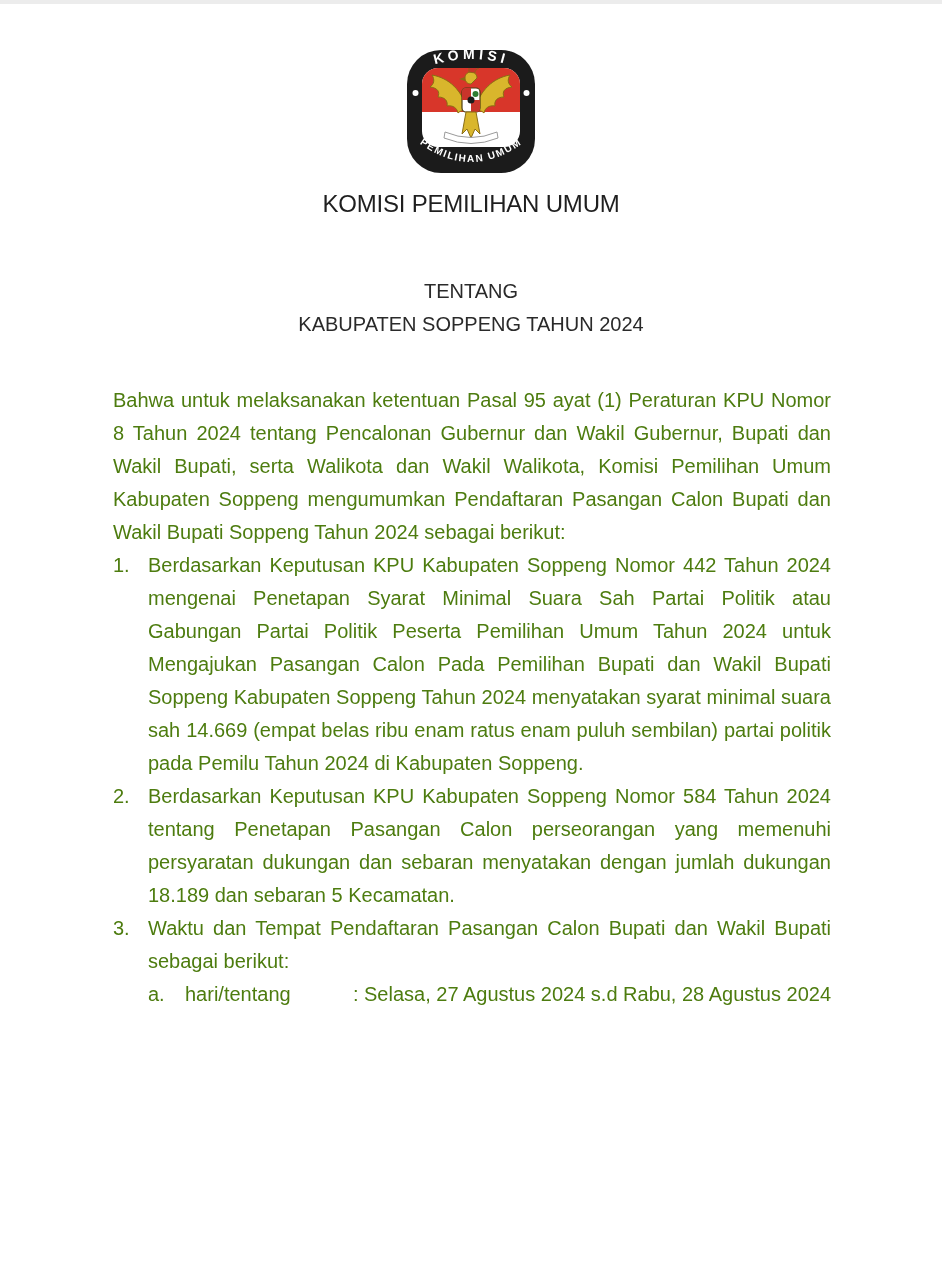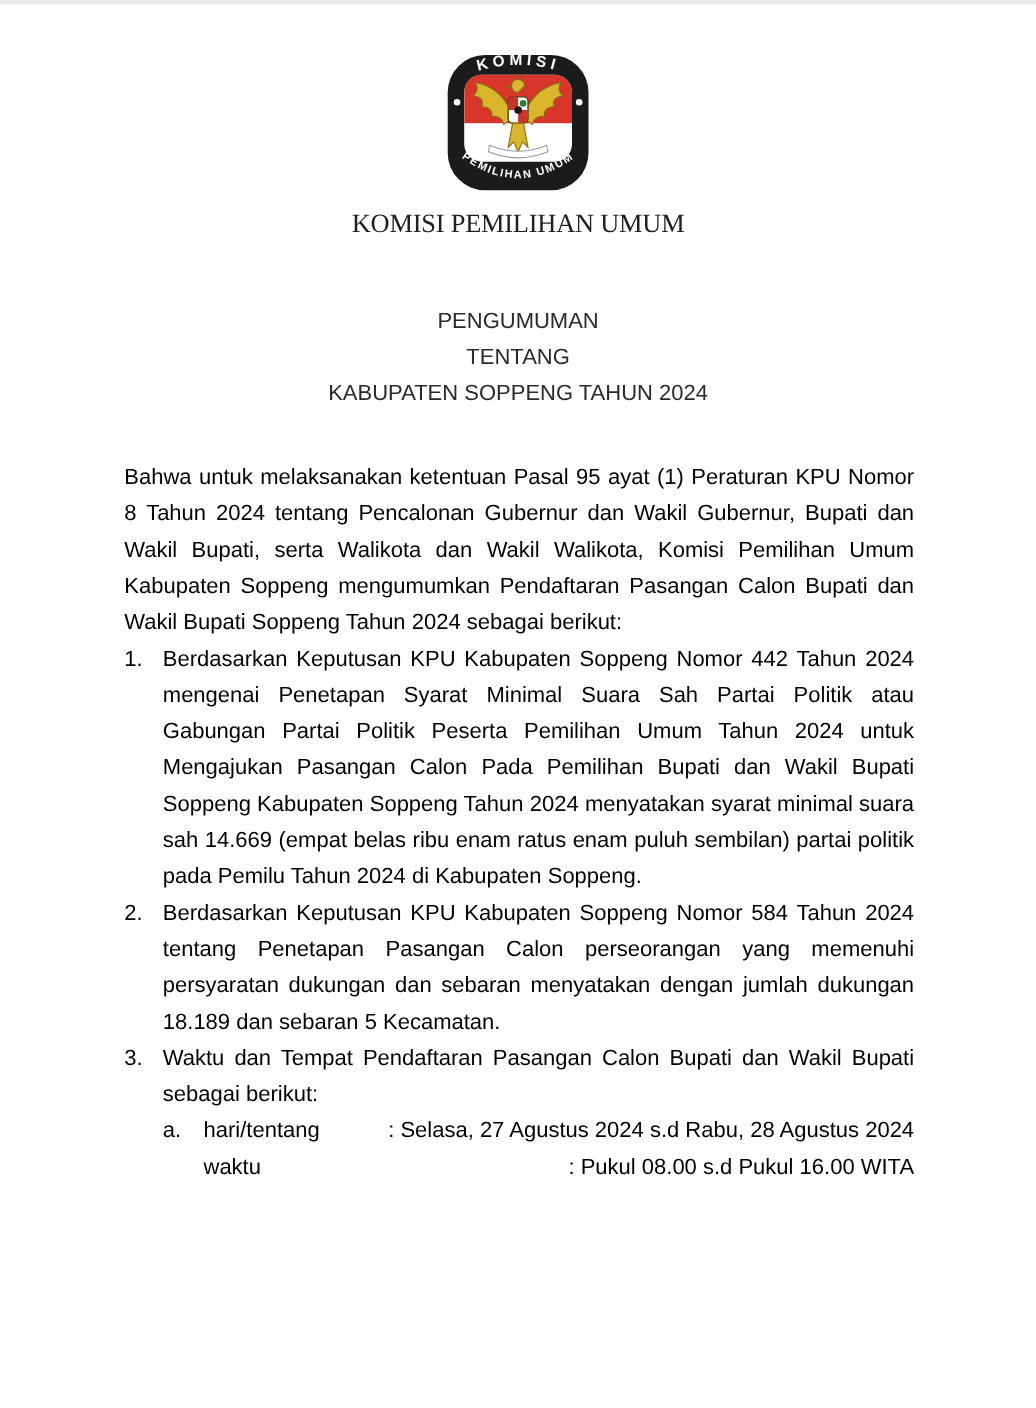--- a/index.html
+++ b/index.html
@@ -43,36 +43,35 @@
     font-weight: bold;
     letter-spacing: 1.6px;
     fill: #ffffff;
   }
   .org-name {
     margin-top: 9px;
     font-size: 24px;
     line-height: 31px;
     color: #1f1f1f;
     letter-spacing: -0.2px;
-    font-family: Liberation Serif, serif;
   }
   
   .title-block {
     margin-top: 56px;
     text-align: center;
     font-size: 20px;
     line-height: 33px;
     color: #2a2a2a;
   }
   
   .doc-body {
     margin: 43px 111px 0 113px;
     font-size: 20px;
     line-height: 33px;
-    color: #000000;
+    color: #4d7c0f;
   }
   .intro {
     margin: 0;
     text-align: justify;
   }
   .list-item {
     display: flex;
     align-items: flex-start;
   }
   .list-item .num {
@@ -153,21 +152,20 @@
         </g>
       </svg>
     </div>
 
     <div class="org-name">
       <div>KOMISI PEMILIHAN UMUM</div>
     </div>
   </header>
 
   <section class="title-block">
-    <div>PENGUMUMAN</div>
     <div>TENTANG</div>
     <div>KABUPATEN SOPPENG TAHUN 2024</div>
   </section>
 
   <section class="doc-body">
     <p class="intro">Bahwa untuk melaksanakan ketentuan Pasal 95 ayat (1) Peraturan KPU Nomor 8 Tahun 2024 tentang Pencalonan Gubernur dan Wakil Gubernur, Bupati dan Wakil Bupati, serta Walikota dan Wakil Walikota, Komisi Pemilihan Umum Kabupaten Soppeng mengumumkan Pendaftaran Pasangan Calon Bupati dan Wakil Bupati Soppeng Tahun 2024 sebagai berikut:</p>
 
     <div class="list">
       <div class="list-item">
         <span class="num">1.</span>
@@ -181,22 +179,17 @@
         <span class="num">3.</span>
         <span class="txt">Waktu dan Tempat Pendaftaran Pasangan Calon Bupati dan Wakil Bupati sebagai berikut:</span>
       </div>
 
       <div class="sub-list">
         <div class="sub-row">
           <span class="letter">a.</span>
           <span class="label">hari/tentang</span>
           <span class="value">: Selasa, 27 Agustus 2024 s.d Rabu, 28 Agustus 2024</span>
         </div>
-        <div class="sub-row">
-          <span class="letter"></span>
-          <span class="label">waktu</span>
-          <span class="value">: Pukul 08.00 s.d Pukul 16.00 WITA</span>
-        </div>
       </div>
     </div>
   </section>
 
 </div>
 
 </body></html>

